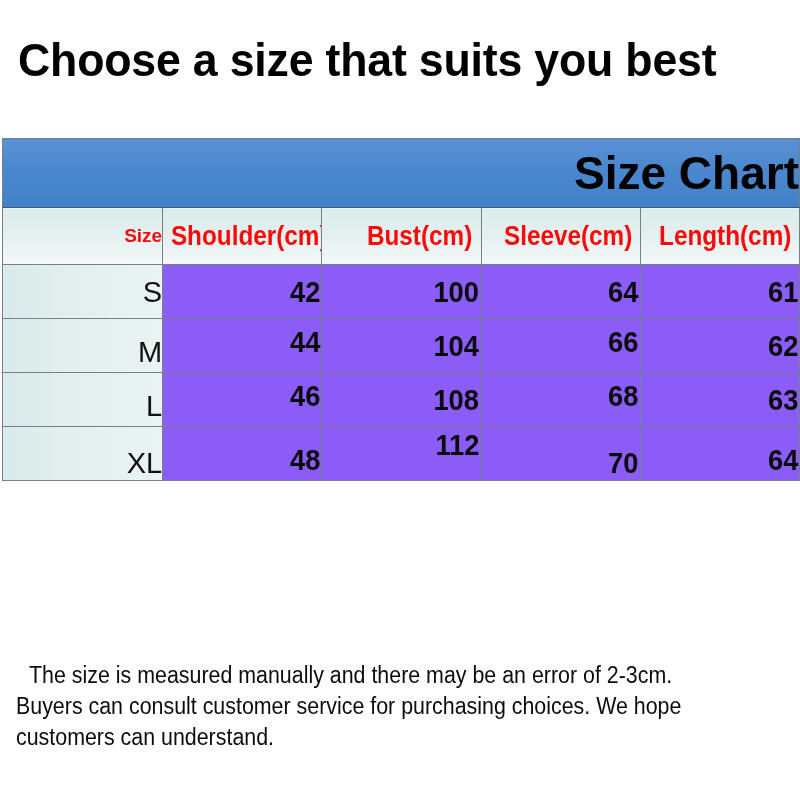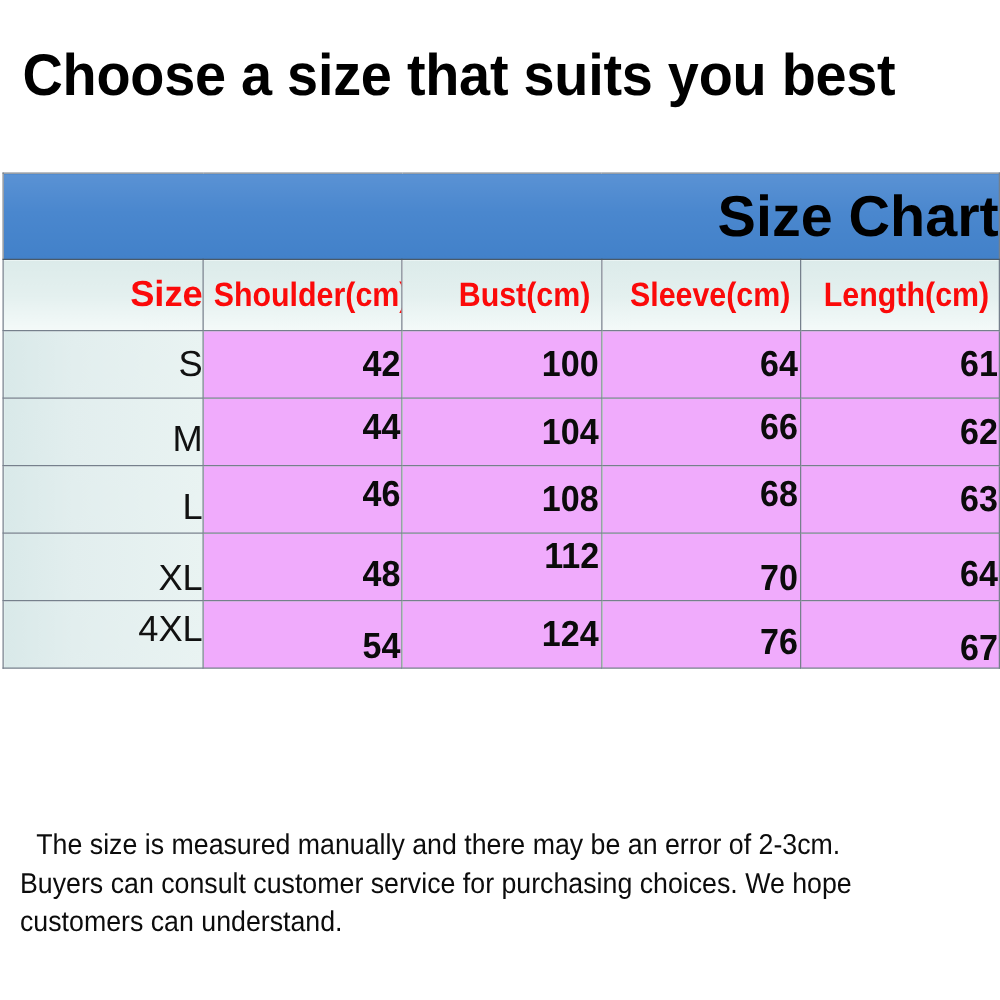--- a/index.html
+++ b/index.html
@@ -79,30 +79,30 @@
   .hdr-text {
     font-family: "Liberation Sans", sans-serif;
     font-weight: bold;
     color: #fb0a0a;
     font-size: 27px;
     line-height: 30px;
     white-space: nowrap;
     display: block;
     transform: scaleX(0.9);
   }
-  .hdr-text.size-h { font-size: 29px; transform: scaleX(1); }
+  .hdr-text.size-h { font-size: 19px; transform: scaleX(1); }
 
   
   .row-cell { height: 53px; }
 
   .cell-size {
     background: linear-gradient(90deg, #d9e9e9 0%, #e2eeee 35%, #e9f3f2 100%);
   }
   .cell-data {
-    background: #f0abfc;
+    background: #8b5cf6;
   }
 
   .sz {
     font-family: "Liberation Sans", sans-serif;
     font-weight: normal;
     font-size: 29px;
     line-height: 32px;
     color: #111111;
     display: inline-block;
   }
@@ -246,37 +246,20 @@
       <td class="row-cell cell-data">
         <span class="num dn-8">70</span>
       </td>
       <td class="row-cell cell-data">
         <span class="num dn-5">64</span>
       </td>
     </tr>
 
 
 
-    <tr>
-      <td class="row-cell cell-size">
-        <span class="sz up-4">4XL</span>
-      </td>
-      <td class="row-cell cell-data">
-        <span class="num dn-8">54</span>
-      </td>
-      <td class="row-cell cell-data">
-        <span class="num">124</span>
-      </td>
-      <td class="row-cell cell-data">
-        <span class="num dn-5">76</span>
-      </td>
-      <td class="row-cell cell-data">
-        <span class="num dn-10">67</span>
-      </td>
-    </tr>
   </tbody>
 </table>
 
 <div class="footnote">
   <span class="ln first">The size is measured manually and there may be an error of 2-3cm.</span>
   <span class="ln">Buyers can consult customer service for purchasing choices. We hope</span>
   <span class="ln">customers can understand.</span>
 </div>
 
 </body></html>

